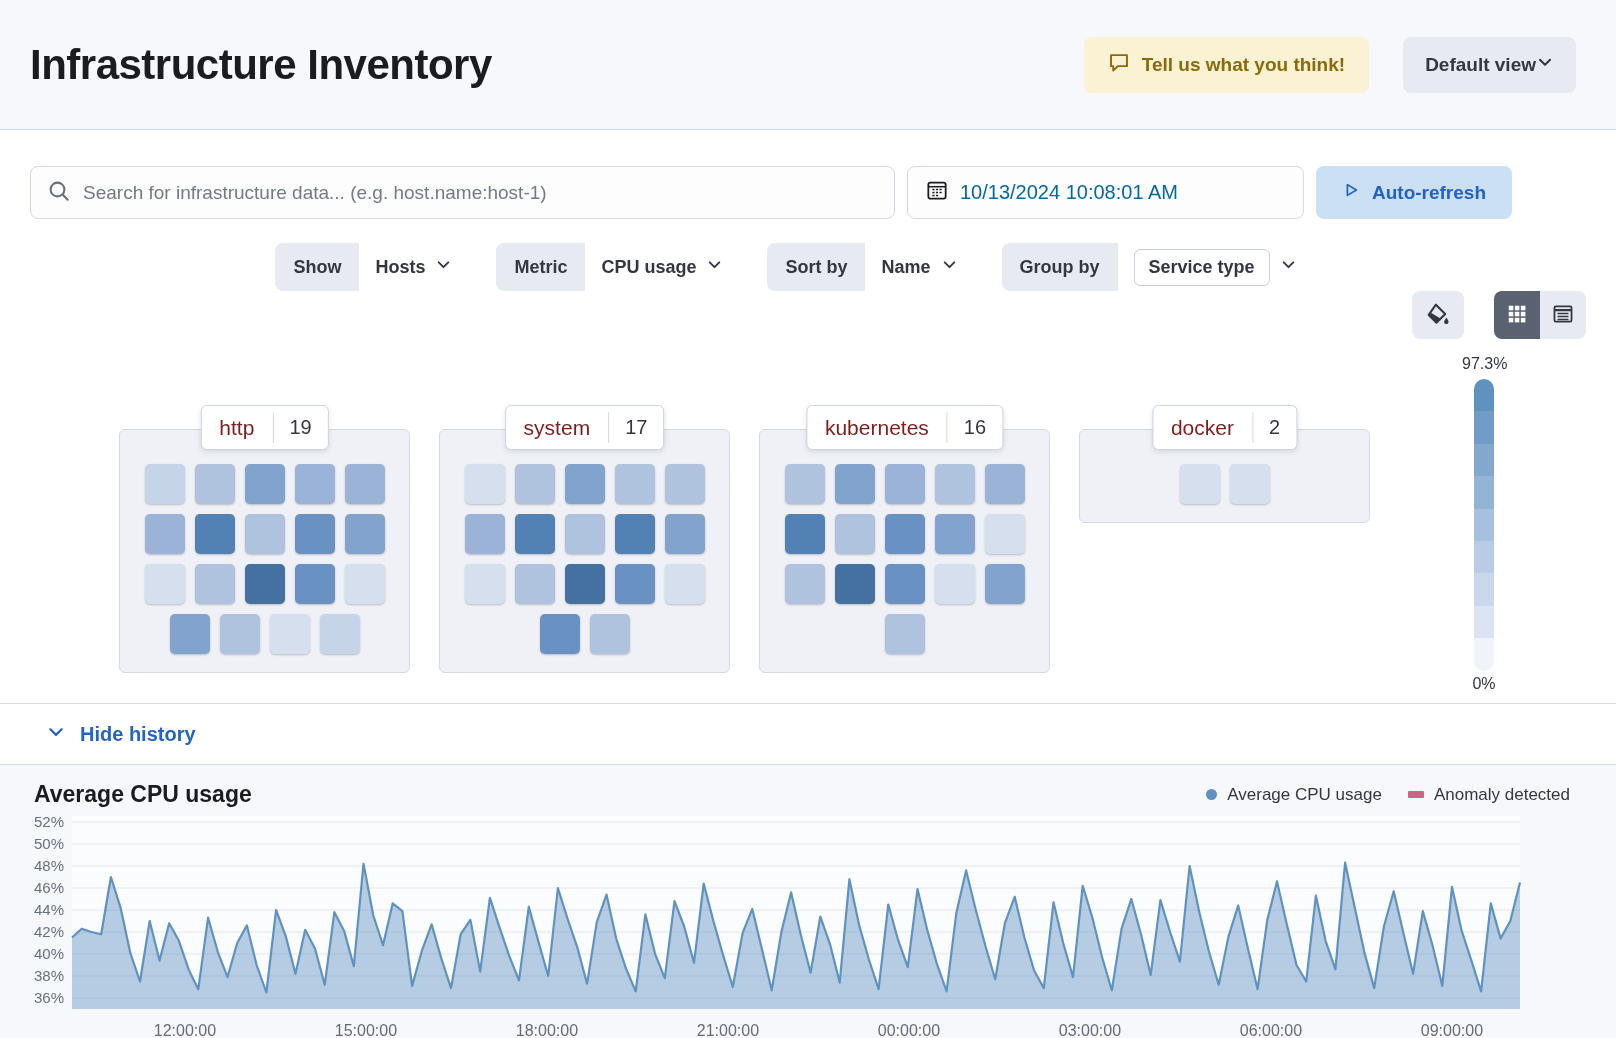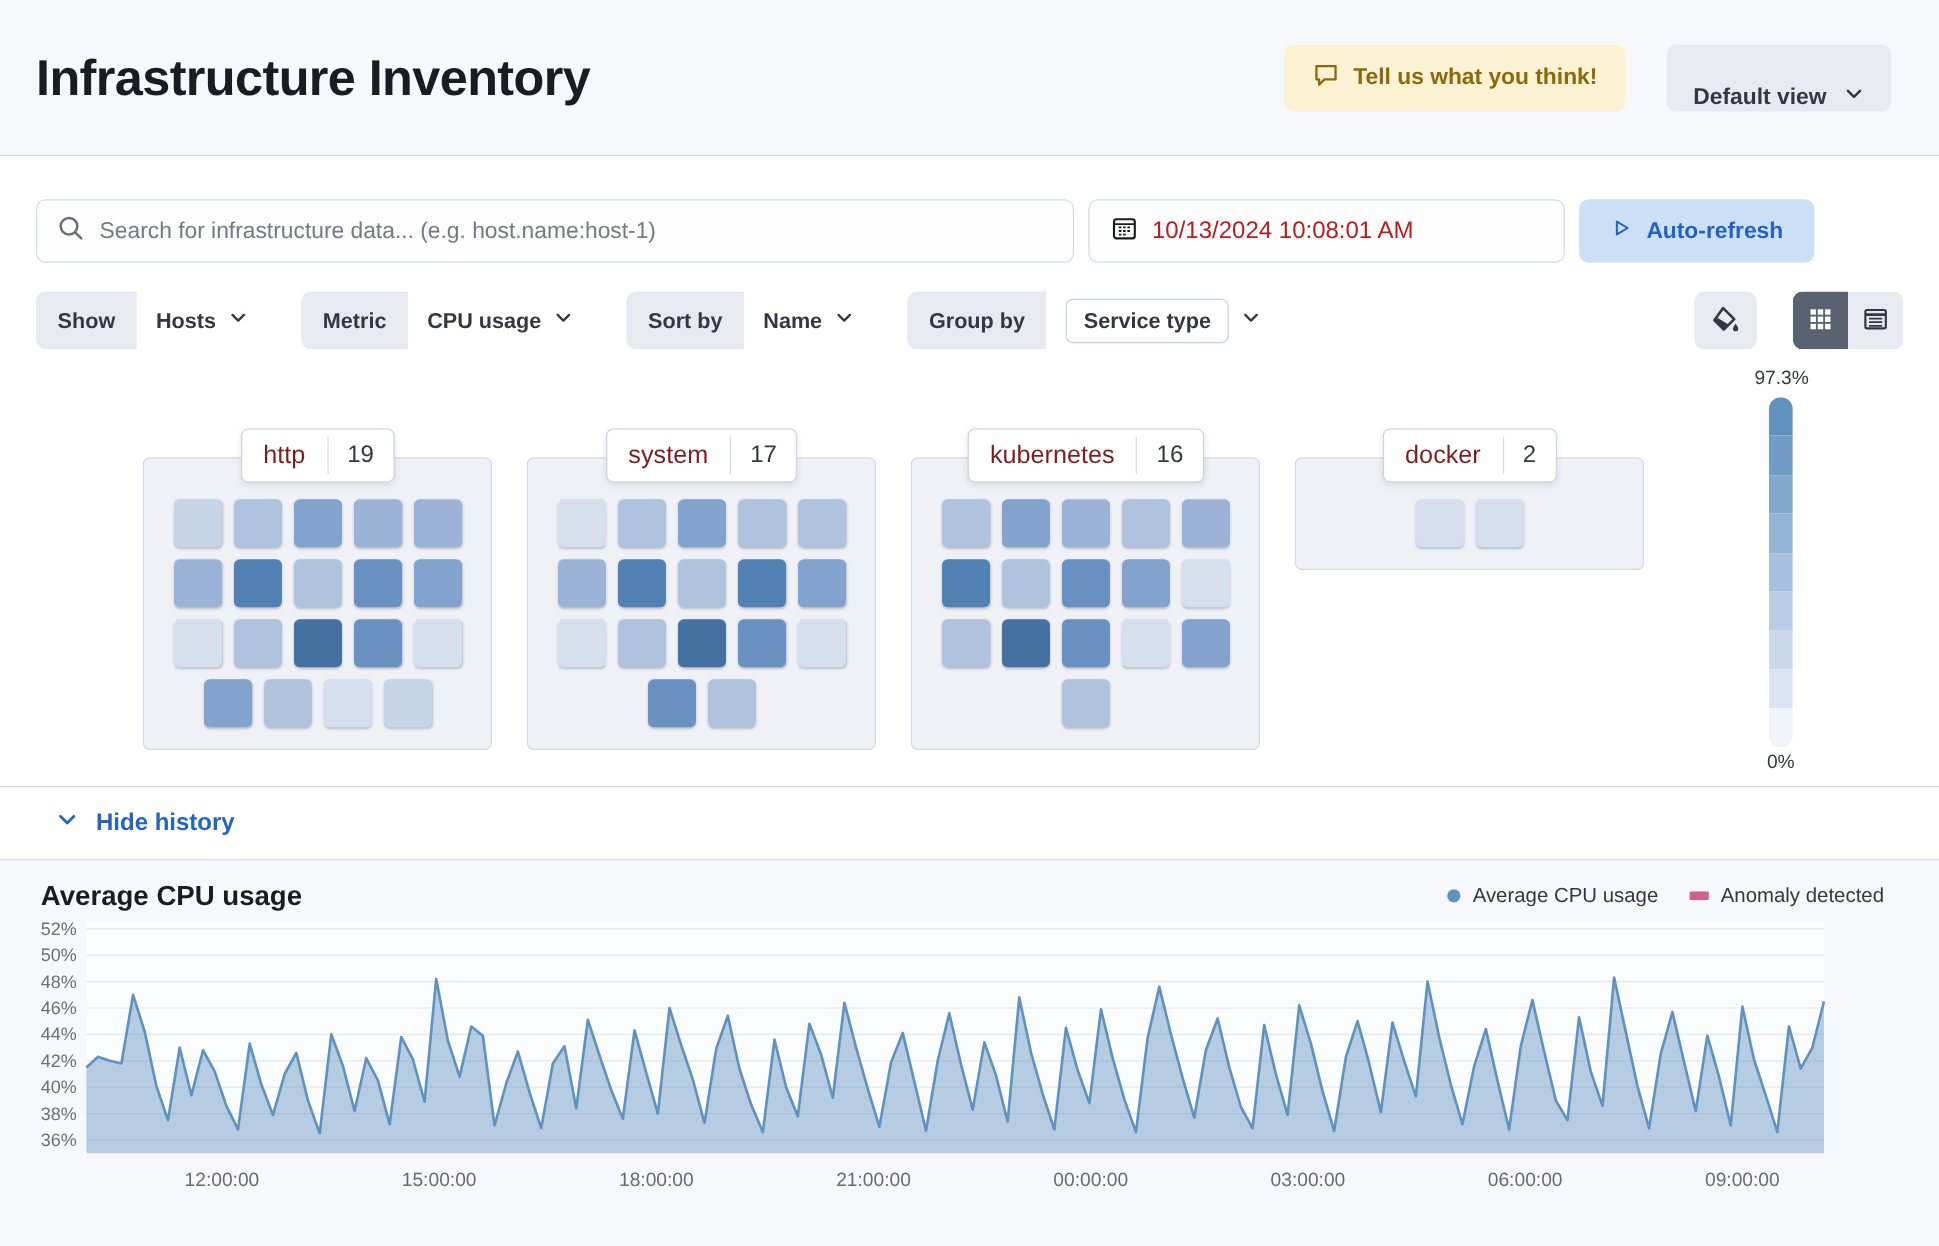--- a/index.html
+++ b/index.html
@@ -15,47 +15,47 @@
     padding: 0 40px 0 30px;
   }
   .page-title { font-size: 42px; font-weight: 800; color: #1A1C21; letter-spacing: -0.5px; }
   .header-actions { display: flex; gap: 34px; align-items: center; }
   .feedback-btn {
     display: flex; align-items: center; gap: 12px; background: #FBF1D3;
     color: #8A6A0A; font-weight: bold; font-size: 19px; border: none;
     border-radius: 8px; padding: 0 24px; height: 56px; cursor: pointer;
   }
   .defaultview-btn {
-    display: flex; align-items: flex-end; gap: 14px; background: #E7EAF1;
+    display: flex; align-items: center; background: #E7EAF1;
     color: #343741; font-weight: bold; font-size: 19px; border: none;
     border-radius: 8px; padding: 0 22px; height: 56px; cursor: pointer;
   }
   
   .toolbar { padding: 36px 30px 0 30px; }
   .search-row { display: flex; gap: 12px; }
   .search-box {
     flex: 0 0 865px; height: 53px; background: #FDFDFE; border: 1px solid #D3DAE6;
     border-radius: 8px; display: flex; align-items: center; padding: 0 16px; gap: 12px;
   }
   .search-box input {
     border: none; outline: none; background: transparent; flex: 1;
     font-size: 19px; color: #343741; font-family: inherit;
   }
   .search-box input::placeholder { color: #737A87; }
   .date-picker {
     flex: 0 0 397px; height: 53px; background: #FDFDFE; border: 1px solid #D3DAE6;
     border-radius: 8px; display: flex; align-items: center; padding: 0 18px; gap: 12px;
-    font-size: 20px; color: #b91c1c; cursor: pointer;
+    font-size: 20px; color: #0369a1; cursor: pointer;
   }
   .autorefresh-btn {
     flex: 0 0 196px; height: 53px; background: #CBE0F5; border: none; border-radius: 8px;
     display: flex; align-items: center; justify-content: center; gap: 12px;
     color: #2361C6; font-weight: bold; font-size: 19px; cursor: pointer;
   }
-  .filter-row { display: flex; align-items: center; margin-top: 24px; }
+  .filter-row { display: flex; align-items: center; margin-top: 24px; flex-direction: column; }
   .filter-group { display: flex; align-items: center; margin-right: 28px; border-radius: 8px; overflow: visible; }
   .filter-label {
     background: #E7EAF1; height: 48px; display: flex; align-items: center;
     padding: 0 18px; font-weight: bold; font-size: 18px; color: #343741;
     border-radius: 8px 0 0 8px;
   }
   .filter-value {
     height: 48px; display: flex; align-items: center; gap: 10px; padding: 0 16px;
     font-size: 18px; color: #343741; cursor: pointer; background: #fff;
     border-radius: 0 8px 8px 0;

